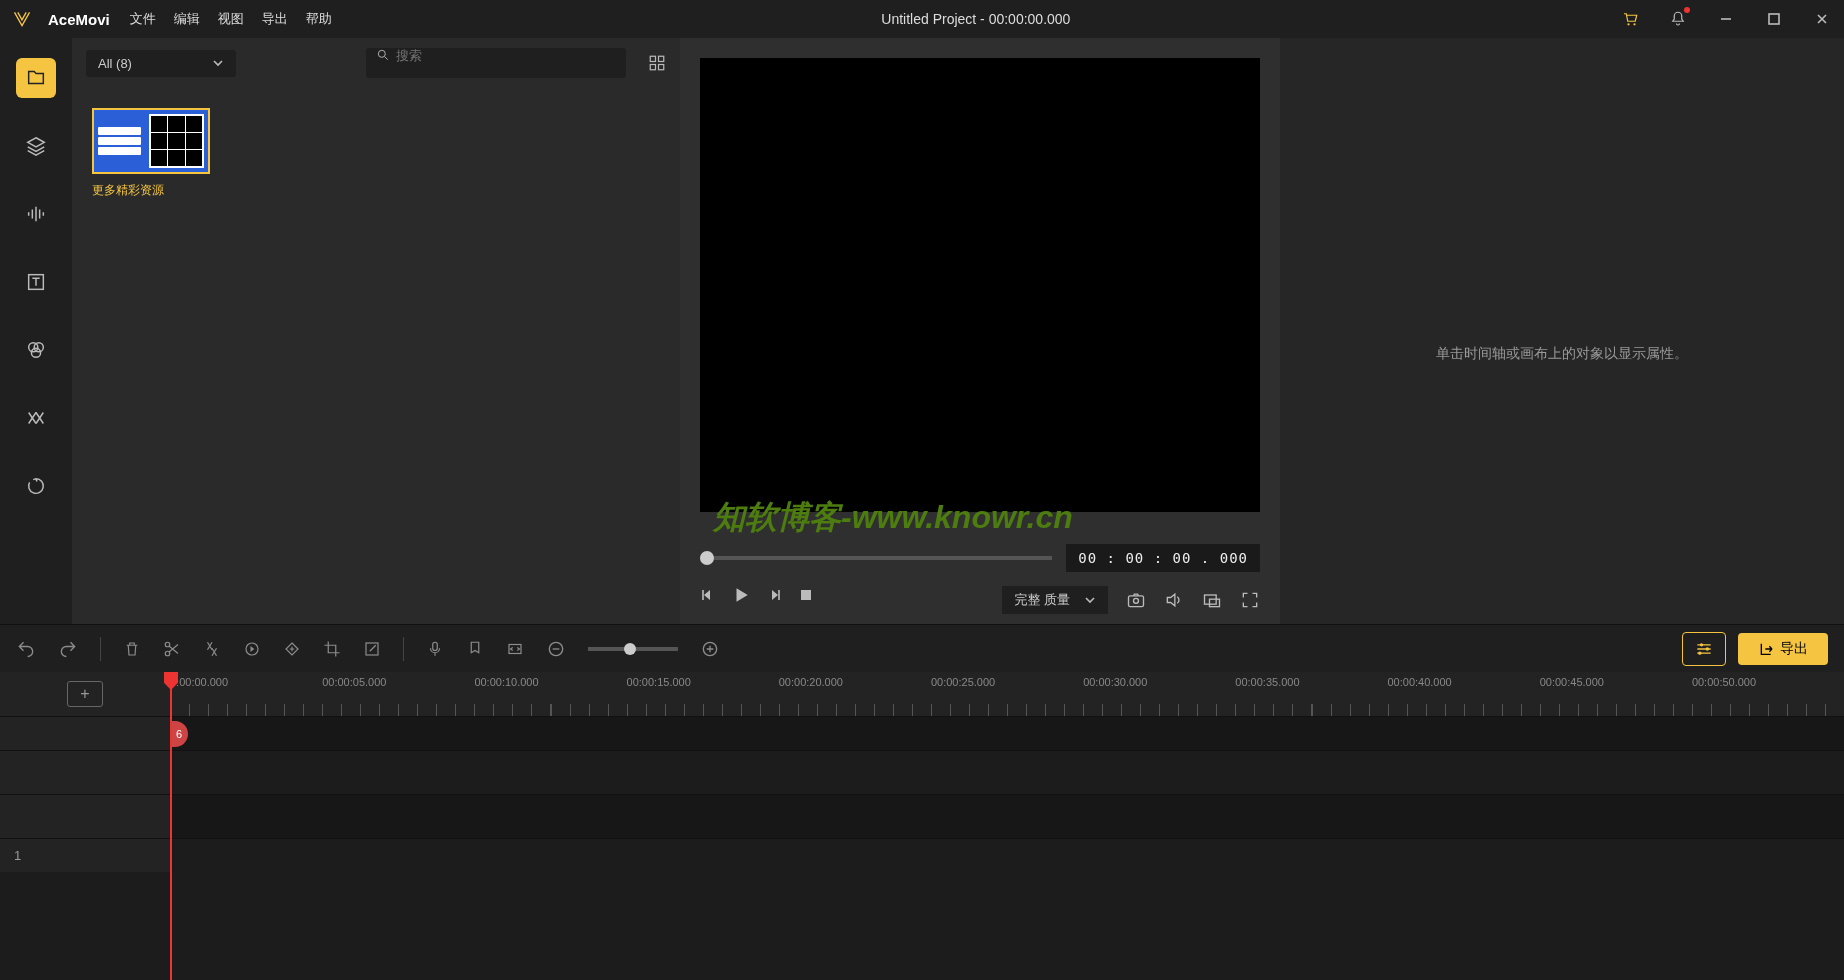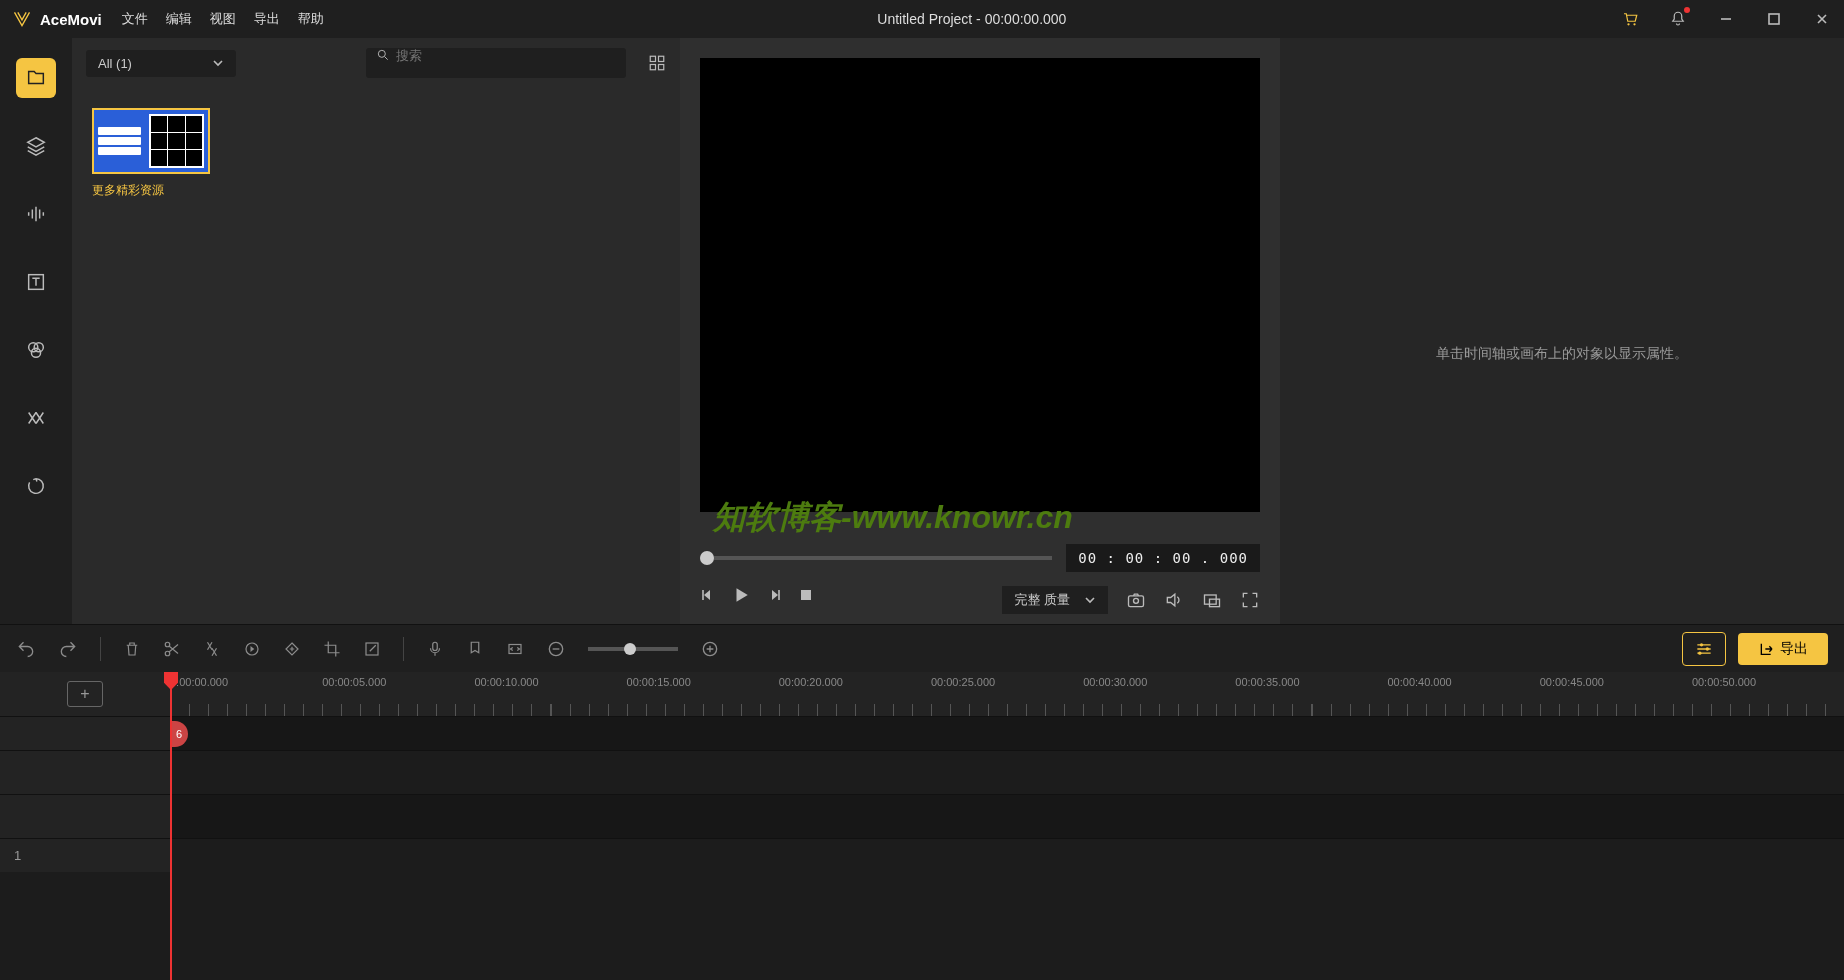--- a/index.html
+++ b/index.html
@@ -1,20 +1,20 @@
 <!DOCTYPE html>
 <html><head>
 <meta charset="utf-8">
 <style>
 * { margin: 0; padding: 0; box-sizing: border-box; font-family: "Segoe UI", "Microsoft YaHei", sans-serif; }
 body { background: #1a1a1a; color: #ccc; overflow: hidden; width: 1844px; height: 980px; }
 
 
 .titlebar { height: 38px; background: #1f1f1f; display: flex; align-items: center; padding: 0 12px; }
-.logo { display: flex; align-items: center; gap: 8px; text-align: center; }
+.logo { display: flex; align-items: center; gap: 16px; text-align: center; }
 .logo-icon { width: 20px; height: 20px; }
 .logo-text { font-weight: 600; font-size: 15px; color: #fff; }
 .menu { display: flex; gap: 18px; margin-left: 20px; }
 .menu-item { font-size: 13px; color: #ddd; cursor: pointer; }
 .title-center { flex: 1; text-align: center; font-size: 14px; color: #ddd; }
 .title-right { display: flex; align-items: center; gap: 28px; }
 .title-right .icon, .win-btn { cursor: pointer; display: flex; align-items: center; justify-content: center; width: 20px; height: 20px; }
 .notif-dot { position: relative; }
 .notif-dot::after { content: ''; position: absolute; top: -2px; right: -2px; width: 6px; height: 6px; background: #e33; border-radius: 50%; }
 
@@ -183,21 +183,21 @@
     <div class="side-nav-item">
         <svg viewBox="0 0 24 24">
           <path d="M12 4a8 8 0 1 1-7 4M12 4l-3 1M12 4l1 3" class="stroke"></path>
         </svg>
       </div>
   </div>
 
   <div class="media-panel">
     <div class="media-filter">
       <div class="dropdown">
-        <span>All (1)</span>
+        <span>All (8)</span>
         <svg width="12" height="12" viewBox="0 0 12 12">
             <path d="M2 4l4 4 4-4" class="stroke"></path>
           </svg>
       </div>
       <div class="search-box">
         <svg width="14" height="14" viewBox="0 0 24 24">
             <circle cx="10" cy="10" r="6" class="stroke"></circle>
             <line x1="15" y1="15" x2="20" y2="20" class="stroke"></line>
           </svg>
         <input placeholder="搜索" style="">

